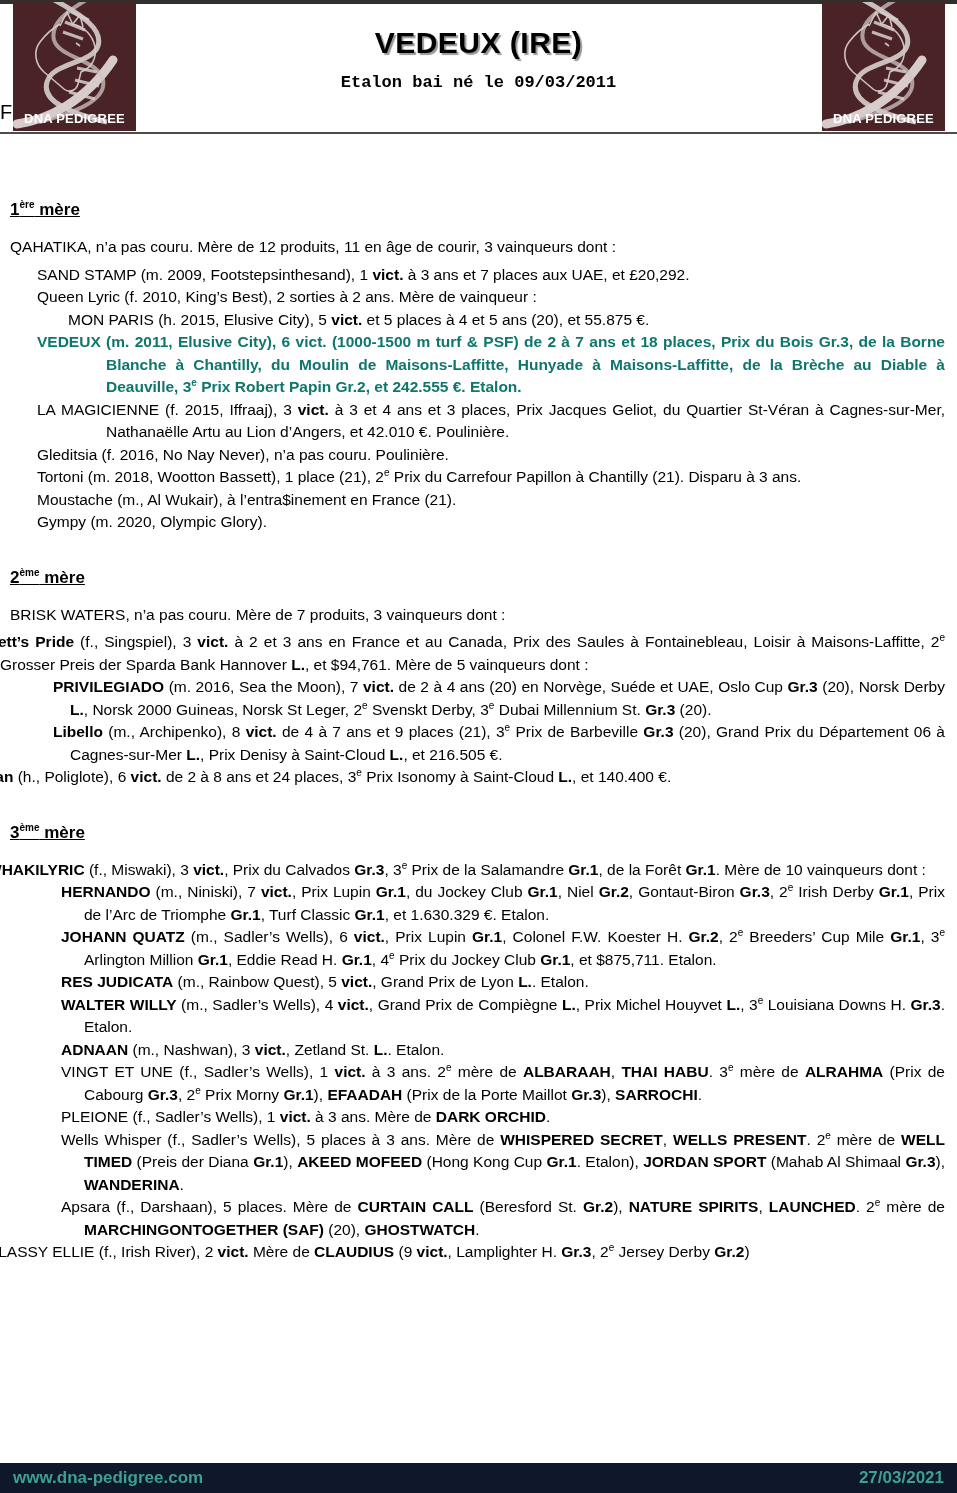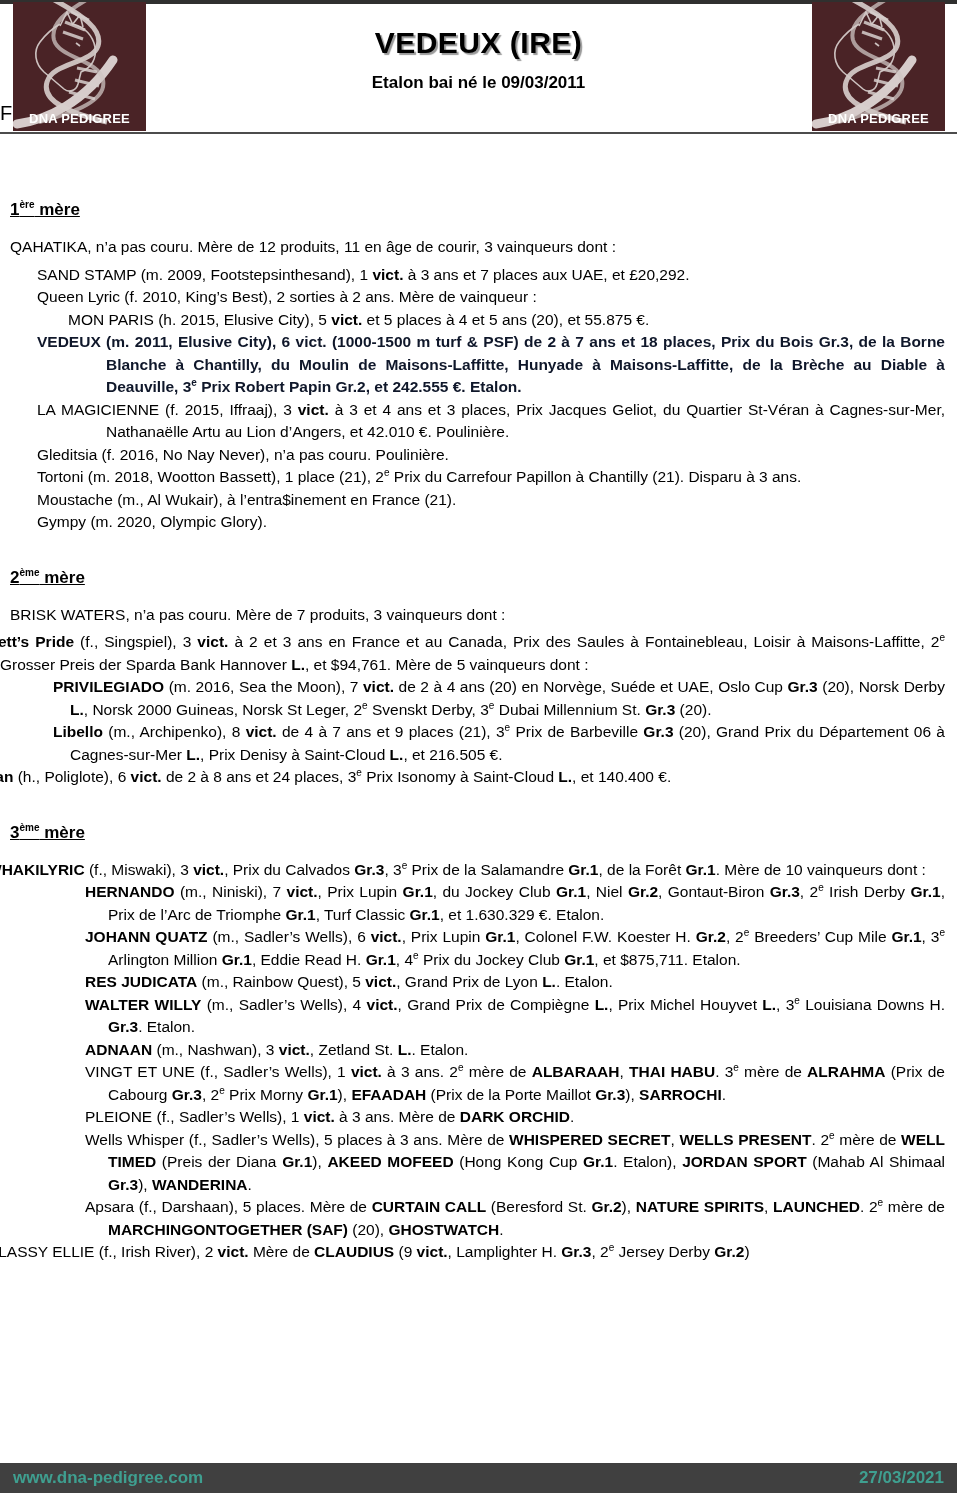--- a/index.html
+++ b/index.html
@@ -3,54 +3,54 @@
 <meta charset="utf-8">
 <style>
   html,body{margin:0;padding:0;background:#ffffff;}
   .page{
     position:relative;width:957px;height:1493px;margin:0 auto;background:#fff;
     font-family:"Liberation Sans","DejaVu Sans",sans-serif;color:#000;overflow:hidden;
   }
   .topbar{height:4px;background:#30302f;}
   .header{position:relative;height:128px;border-bottom:2px solid #4c4c4c;}
   .logo{
-    position:absolute;top:-2px;width:133px;height:129px;background:#4a2326;overflow:hidden;
+    position:absolute;top:-2px;width:123px;height:129px;background:#4a2326;overflow:hidden;
   }
   .logo.left{left:13px;}
   .logo.right{right:12px;}
   .logo svg{position:absolute;left:0;top:0;}
   .logo-label{
     position:absolute;bottom:5px;left:0;width:100%;text-align:center;color:#fff;
     font-weight:bold;font-size:13px;letter-spacing:.2px;white-space:nowrap;
   }
   .title{
     text-align:center;padding-top:22px;font-size:30px;font-weight:bold;letter-spacing:.5px;
     text-shadow:2px 2px 1px #9a9a9a;
   }
-  .subtitle{text-align:center;margin-top:13px;font-size:17px;font-weight:bold;}
+  .subtitle{text-align:center;margin-top:13px;font-size:17px;font-weight:bold;font-family:Liberation Mono, monospace;}
   .family{margin-top:9px;font-size:20px;}
 
   .content{padding:0 12px 0 0;}
   h2{font-size:17px;font-weight:bold;text-decoration:underline;margin:0 0 16px 10px;}
   section.s1 h2{margin-top:66px;}
   section.s2 h2,section.s3 h2{margin-top:34px;}
   p{margin:0;font-size:15.5px;line-height:22.5px;text-align:justify;}
   p.l0{margin-left:10px;margin-bottom:5px;text-align:left;}
   .s1 p.l1{padding-left:106px;text-indent:-69px;}
   .s1 p.l2{padding-left:68px;}
   .s2 p.l1{text-indent:-40px;}
   .s2 p.l2{padding-left:70px;text-indent:-17px;}
   .s3 p.l1{padding-left:41px;text-indent:-54px;}
-  .s3 p.l2{padding-left:108px;text-indent:-23px;}
+  .s3 p.l2{padding-left:84px;text-indent:-23px;}
   .b{font-weight:bold;}
   sup{font-size:10px;line-height:0;vertical-align:super;}
-  .red{color:#0f172a;}
+  .red{color:#0f766e;}
 
   .footer{
-    position:absolute;left:0;right:0;bottom:0;height:30px;background:#404040;
+    position:absolute;left:0;right:0;bottom:0;height:30px;background:#0f172a;
     display:flex;justify-content:space-between;align-items:center;
     padding:0 13px;box-sizing:border-box;font-weight:bold;font-size:17px;color:#3f9f90;
   }
 </style>
 </head>
 <body>
 
 <div class="page">
   <div class="topbar"></div>
 

